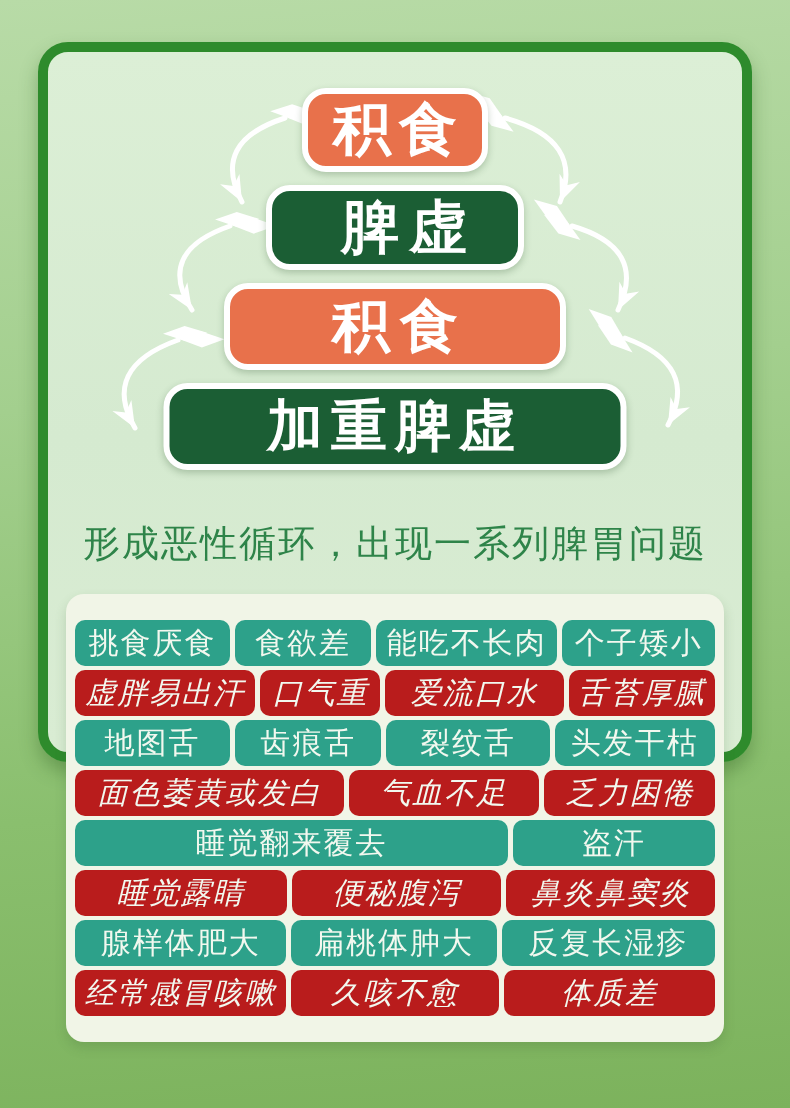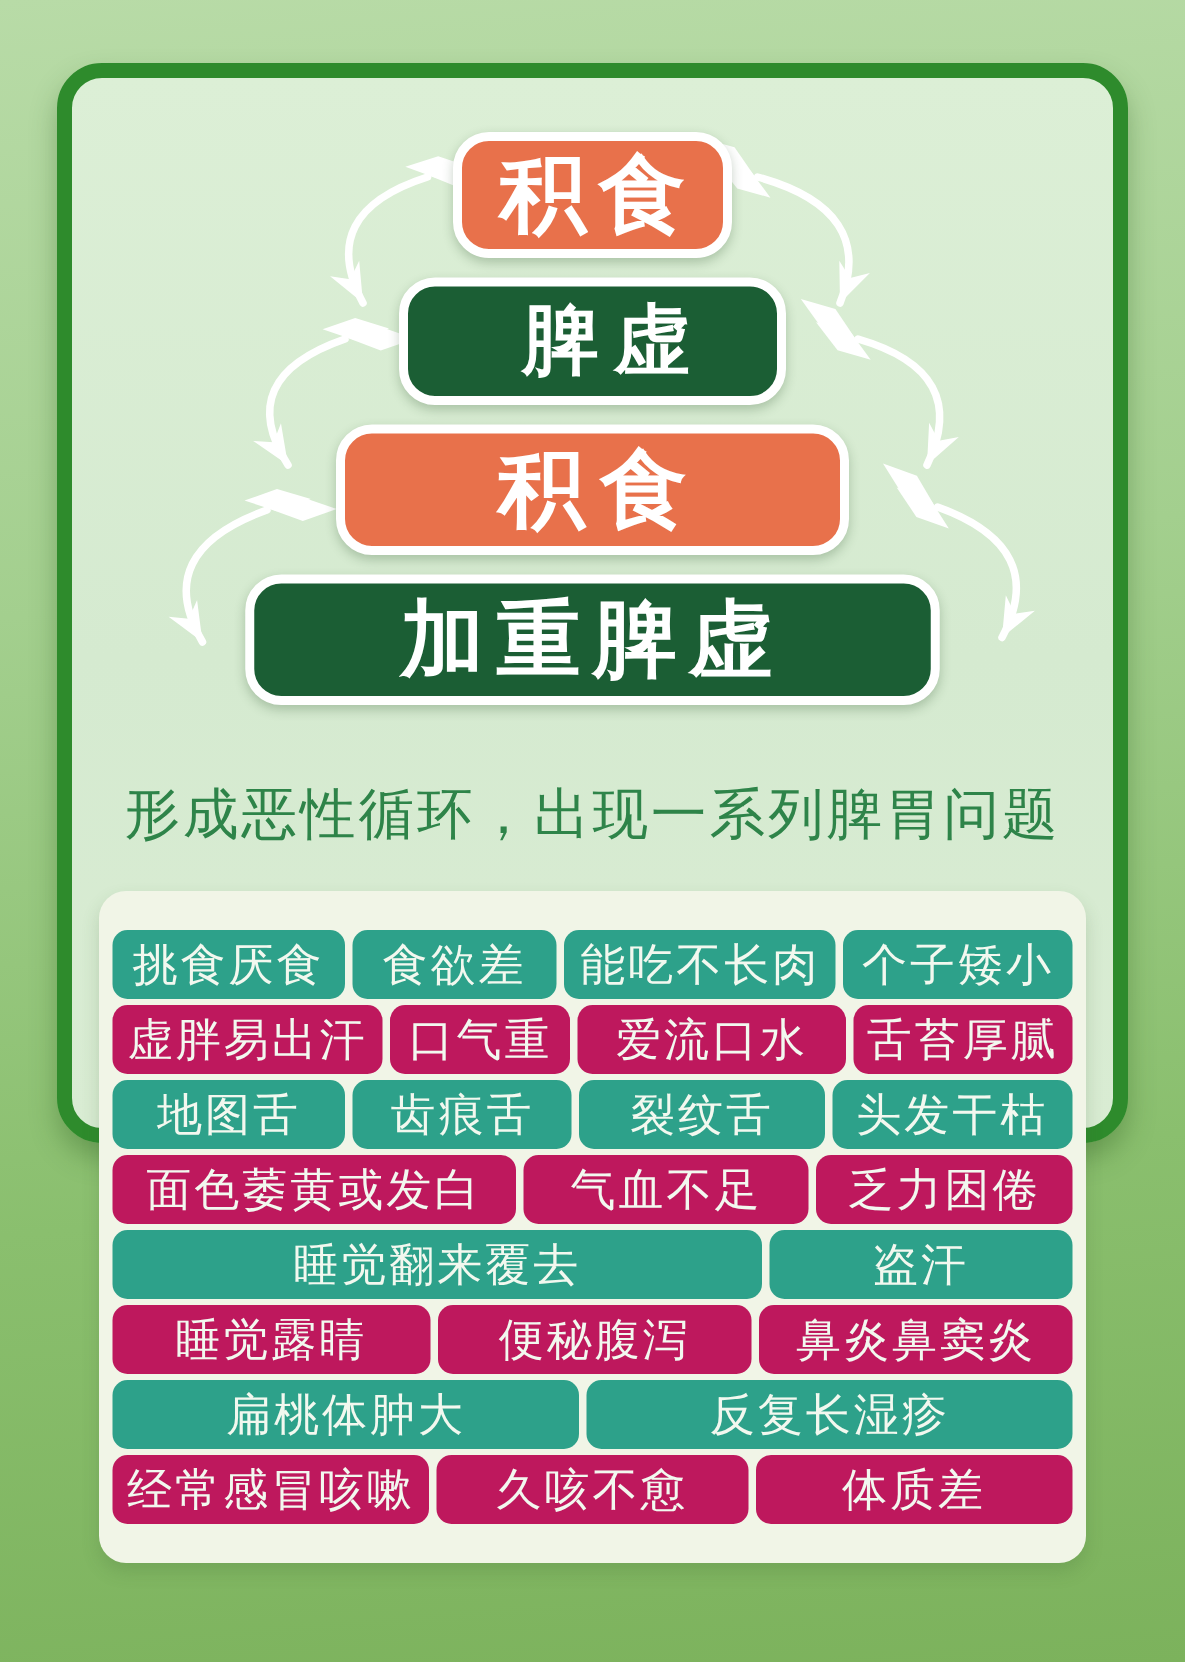--- a/index.html
+++ b/index.html
@@ -27,21 +27,21 @@
     position:absolute;left:50%;transform:translateX(-50%);
     box-sizing:border-box;border:6px solid #ffffff;border-radius:24px;
     display:flex;align-items:center;justify-content:center;
     color:#ffffff;font-weight:bold;
     box-shadow:0 3px 7px rgba(30,70,30,.25);
     white-space:nowrap;
   }
   .orange{background:#e8714b;}
   .dkgreen{background:#1b5e34;}
   .p1{top:36px;width:186px;height:84px;font-size:58px;letter-spacing:8px;padding-left:8px;}
-  .p2{top:133px;width:258px;height:85px;font-size:51px;letter-spacing:10px;padding-left:28px;}
+  .p2{top:133px;width:258px;height:85px;font-size:58px;letter-spacing:10px;padding-left:28px;}
   .p3{top:231px;width:342px;height:87px;font-size:58px;letter-spacing:10px;padding-left:10px;}
   .p4{top:331px;width:463px;height:87px;font-size:56px;letter-spacing:8px;padding-left:0;}
   
   .headline{
     margin-top:26px;height:52px;line-height:52px;
     text-align:center;color:#2e8449;font-size:37px;letter-spacing:2px;
     white-space:nowrap;
   }
   
   .panel{
@@ -51,21 +51,21 @@
     box-shadow:0 6px 12px rgba(60,100,50,.20);
   }
   .srow{display:flex;gap:5px;margin-bottom:4px;height:46px;}
   .srow:last-child{margin-bottom:0;}
   .sym{
     border-radius:10px;display:flex;align-items:center;justify-content:center;
     color:#f2f8ef;font-size:30px;letter-spacing:2px;white-space:nowrap;
     min-width:0;
   }
   .teal{background:#2da18a;}
-  .dark{background:#be185d;}
+  .dark{background:#b91c1c;font-style:italic;}
 </style>
 </head>
 <body>
 
 <div class="stage">
   <div class="card">
 
     <div class="cycle">
       <svg width="694" height="440" viewBox="0 0 694 440">
         <defs>
@@ -152,20 +152,21 @@
       <div class="srow">
         <div class="sym teal" style="flex:212 1 0">睡觉翻来覆去</div>
         <div class="sym teal" style="flex:99 1 0">盗汗</div>
       </div>
       <div class="srow">
         <div class="sym dark" style="flex:215 1 0">睡觉露睛</div>
         <div class="sym dark" style="flex:213 1 0">便秘腹泻</div>
         <div class="sym dark" style="flex:212 1 0">鼻炎鼻窦炎</div>
       </div>
       <div class="srow">
+        <div class="sym teal" style="flex:210 1 0">腺样体肥大</div>
         <div class="sym teal" style="flex:204 1 0">扁桃体肿大</div>
         <div class="sym teal" style="flex:212 1 0">反复长湿疹</div>
       </div>
       <div class="srow">
         <div class="sym dark" style="flex:212 1 0">经常感冒咳嗽</div>
         <div class="sym dark" style="flex:208 1 0">久咳不愈</div>
         <div class="sym dark" style="flex:212 1 0">体质差</div>
       </div>
     </div>
 

